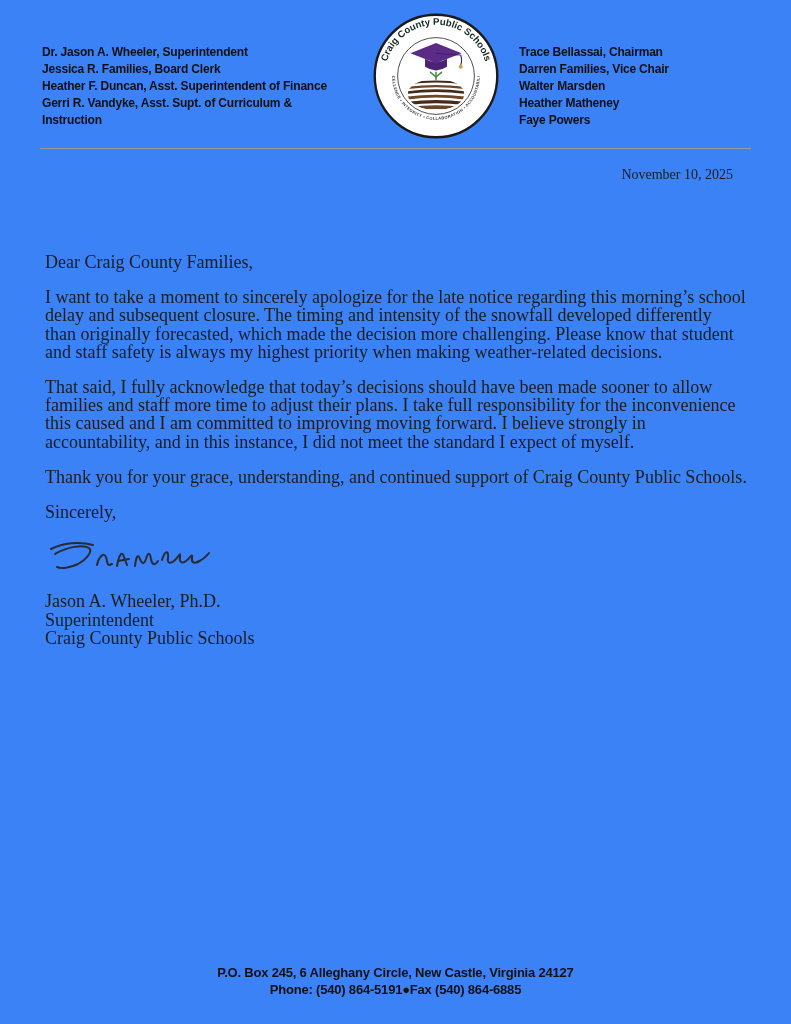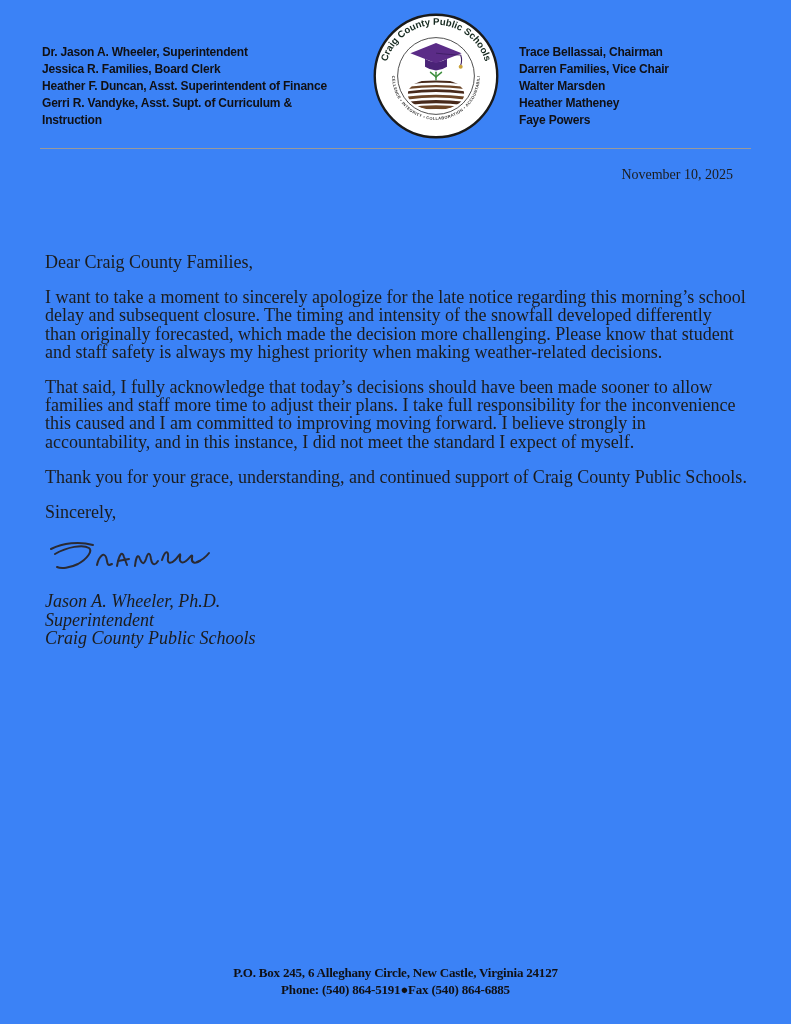--- a/index.html
+++ b/index.html
@@ -57,30 +57,30 @@
     position: absolute;
     top: 220px;
     left: 45px;
     right: 44px;
     font-size: 18px;
     line-height: 18.2px;
     margin-top: 33px;
   }
   .letter-body p { margin-bottom: 17px; }
   .sig-svg { margin: 4px 0 6px 2px; display: block; }
-  .sig-block div { line-height: 18.5px; font-style: italic; }
+  .sig-block div { line-height: 18.5px; }
 
   
   .footer {
     position: absolute;
     left: 0;
     right: 0;
     bottom: 26px;
     text-align: center;
-    font-family: Liberation Serif, serif;
+    font-family: Liberation Sans, sans-serif;
     font-weight: bold;
     font-size: 13px;
     line-height: 17px;
     letter-spacing: -0.2px;
     color: #101014;
   }
 </style>
 </head>
 <body>
 

